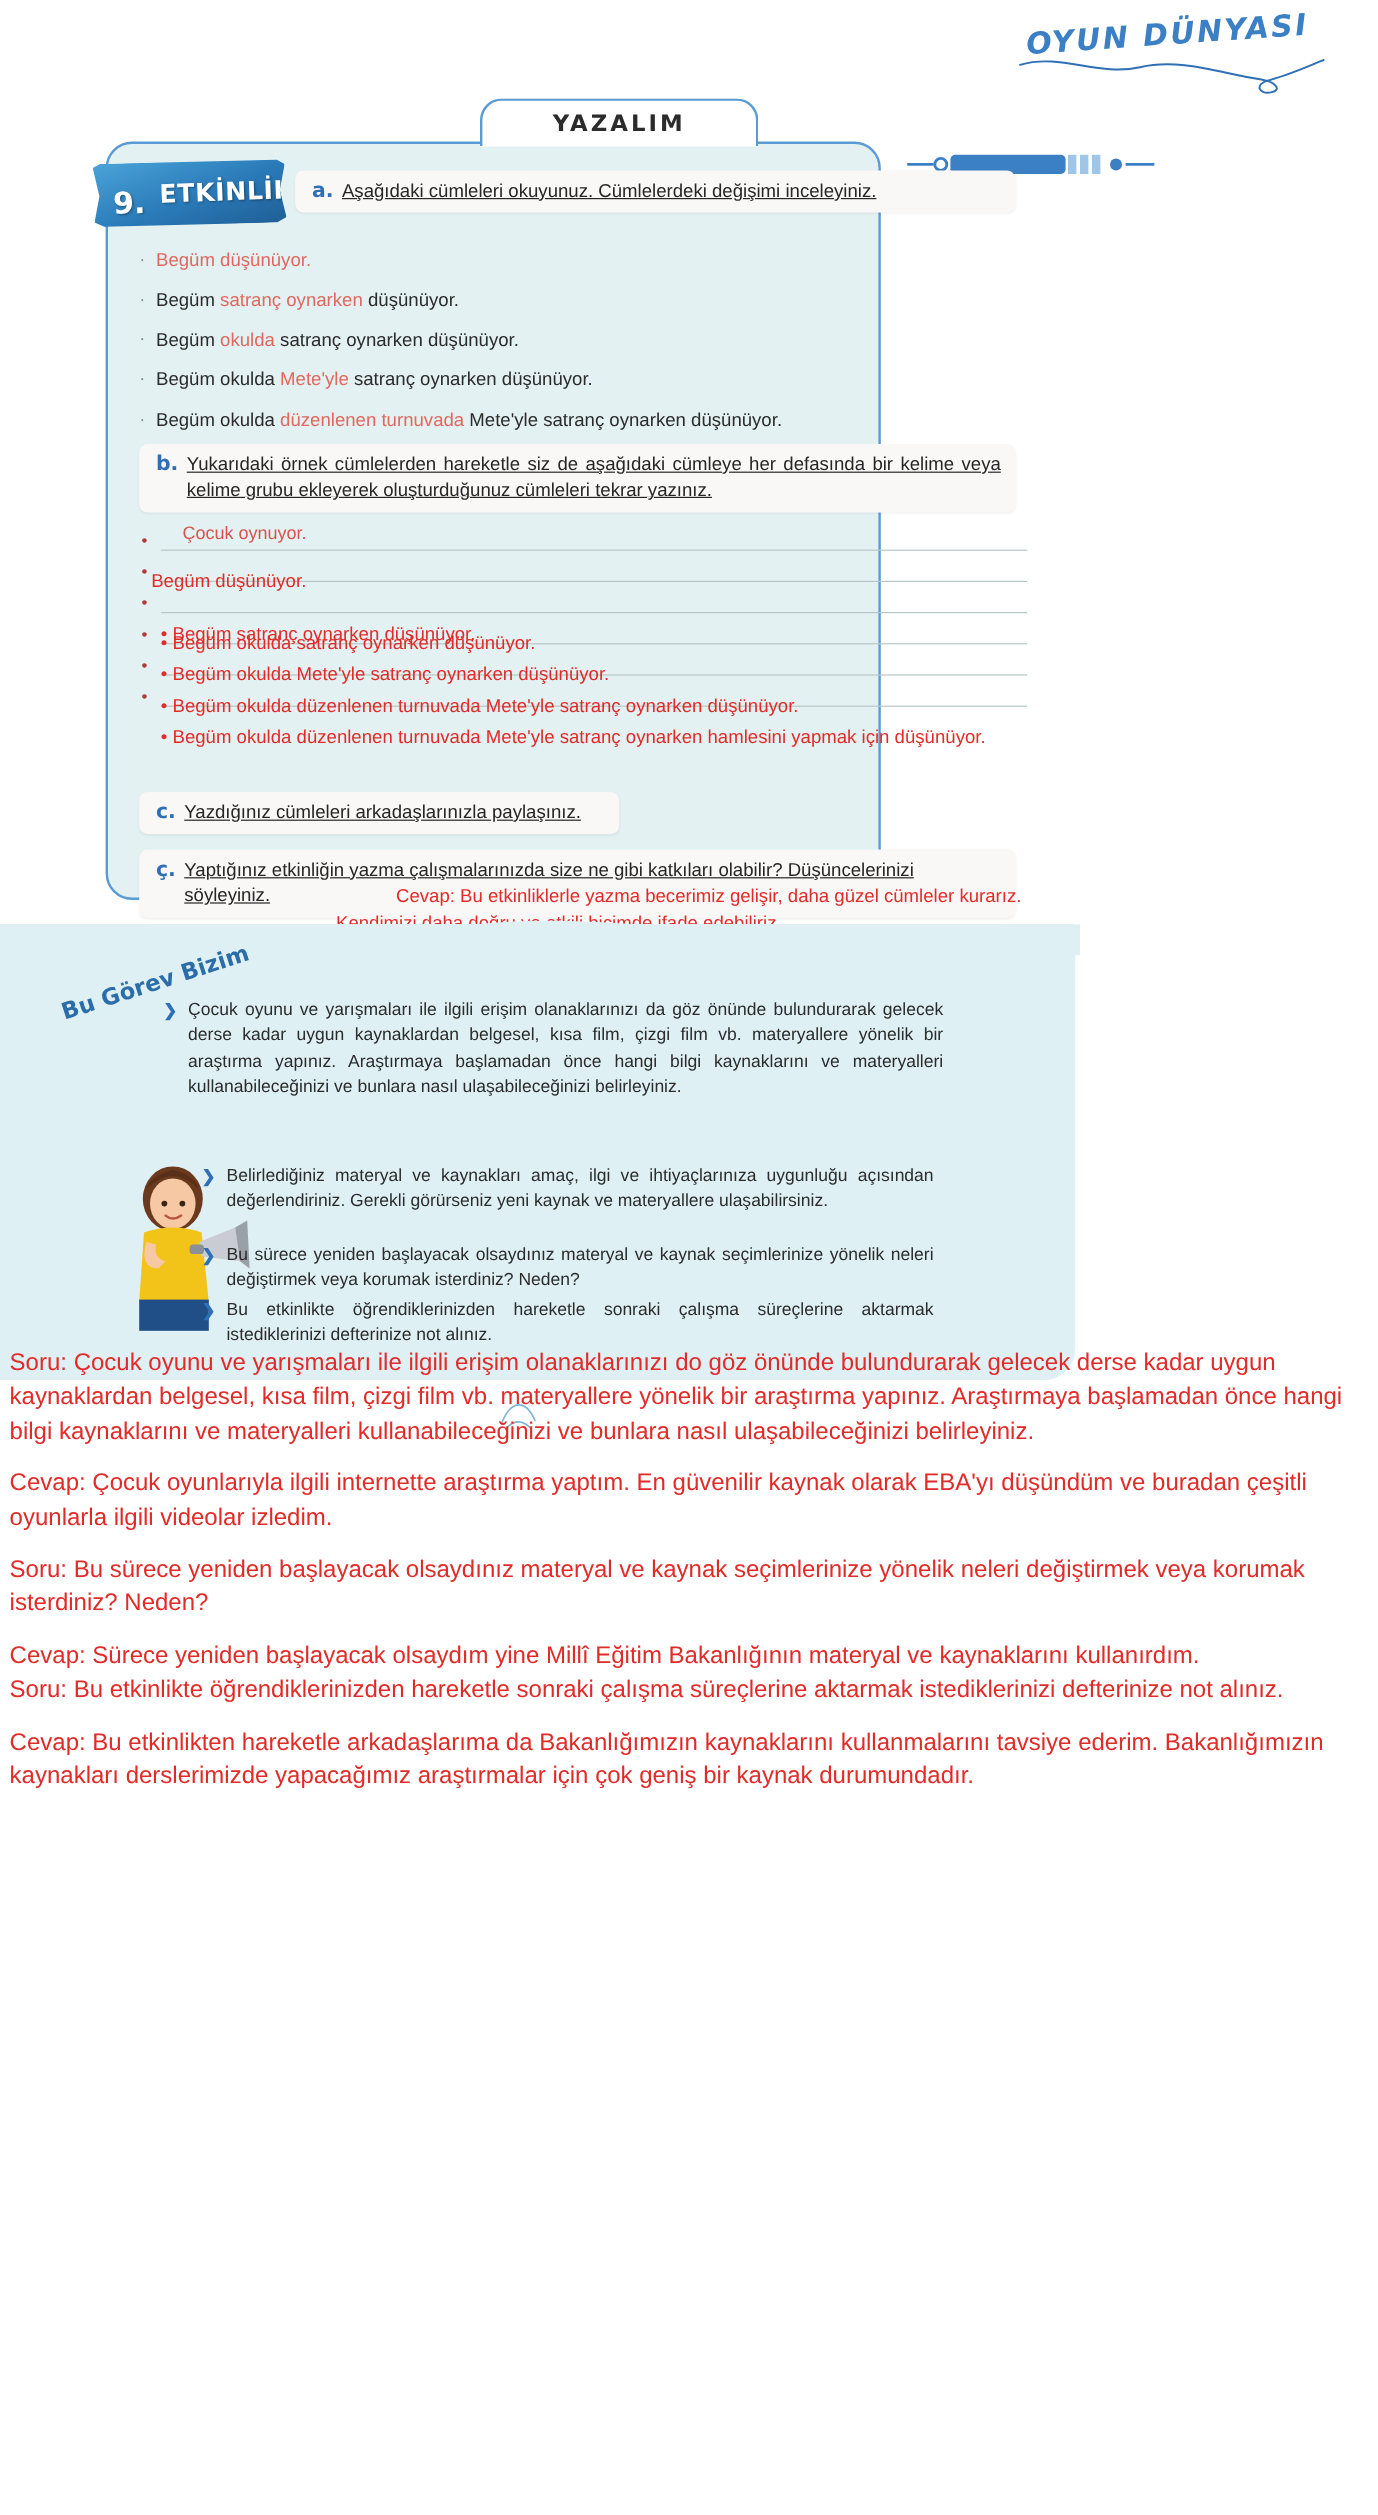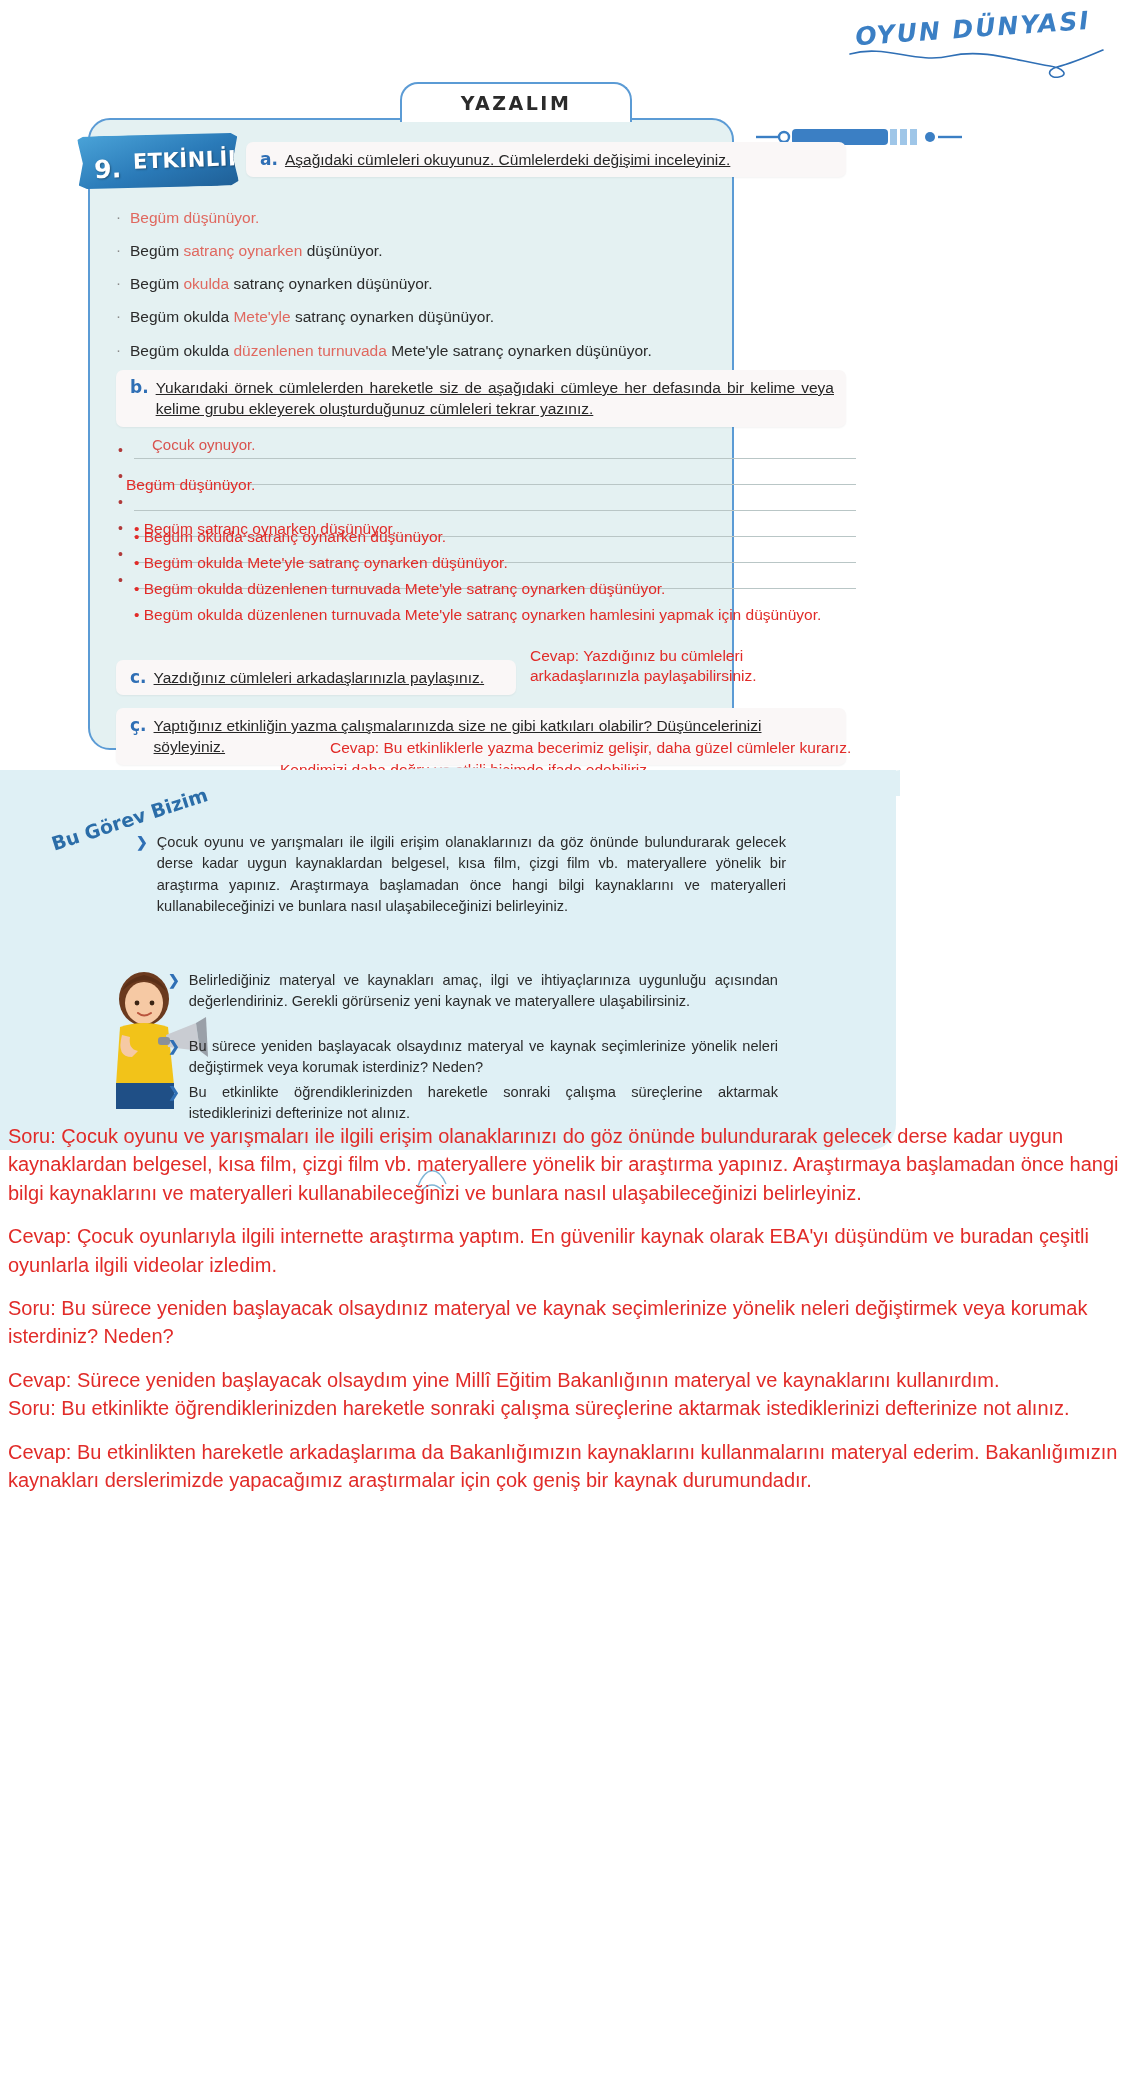--- a/index.html
+++ b/index.html
@@ -295,21 +295,20 @@
       <span>• </span><span>Begüm okulda düzenlenen turnuvada Mete'yle satranç oynarken düşünüyor.</span>
     </div>
     <div class="hw wrap" style="left:44px; top:486px; width:700px;">
       <span>• </span><span>Begüm okulda düzenlenen turnuvada Mete'yle satranç oynarken hamlesini yapmak için düşünüyor.</span>
     </div>
 
     <div class="strip" style="left:26px; top:540px; width:400px;">
       <div class="strip-letter">c.</div>
       <div class="strip-text">Yazdığınız cümleleri arkadaşlarınızla paylaşınız.</div>
     </div>
-    <div class="ans-red" style="left:440px; top:526px; width:300px;">Cevap: Yazdığınız bu cümleleri arkadaşlarınızla paylaşabilirsiniz.</div>
 
     <div class="strip" style="left:26px; top:588px; width:730px;">
       <div class="strip-letter">ç.</div>
       <div class="strip-text">Yaptığınız etkinliğin yazma çalışmalarınızda size ne gibi katkıları olabilir? Düşüncelerinizi söyleyiniz.</div>
     </div>
     <div class="ans-red" style="left:240px; top:618px; width:540px;">Cevap: Bu etkinliklerle yazma becerimiz gelişir, daha güzel cümleler kurarız.</div>
     <div class="ans-red" style="left:190px; top:640px; width:560px;">Kendimizi daha doğru ve etkili biçimde ifade edebiliriz.</div>
   </div>
 
   <svg class="gorev-wave" viewBox="0 0 900 44" preserveAspectRatio="none">
@@ -362,16 +361,16 @@
   <div class="qa" id="transcript" style="top:1122px;">
       <p>Soru: Çocuk oyunu ve yarışmaları ile ilgili erişim olanaklarınızı do göz önünde bulundurarak gelecek derse kadar uygun kaynaklardan belgesel, kısa film, çizgi film vb. materyallere yönelik bir araştırma yapınız. Araştırmaya başlamadan önce hangi bilgi kaynaklarını ve materyalleri kullanabileceğinizi ve bunlara nasıl ulaşabileceğinizi belirleyiniz.</p>
       <div class="gap"></div>
       <p>Cevap: Çocuk oyunlarıyla ilgili internette araştırma yaptım. En güvenilir kaynak olarak EBA'yı düşündüm ve buradan çeşitli oyunlarla ilgili videolar izledim.</p>
       <div class="gap"></div>
       <p>Soru: Bu sürece yeniden başlayacak olsaydınız materyal ve kaynak seçimlerinize yönelik neleri değiştirmek veya korumak isterdiniz? Neden?</p>
       <div class="gap"></div>
       <p>Cevap: Sürece yeniden başlayacak olsaydım yine Millî Eğitim Bakanlığının materyal ve kaynaklarını kullanırdım.</p>
       <p>Soru: Bu etkinlikte öğrendiklerinizden hareketle sonraki çalışma süreçlerine aktarmak istediklerinizi defterinize not alınız.</p>
       <div class="gap"></div>
-      <p>Cevap: Bu etkinlikten hareketle arkadaşlarıma da Bakanlığımızın kaynaklarını kullanmalarını materyal ederim. Bakanlığımızın kaynakları derslerimizde yapacağımız araştırmalar için çok geniş bir kaynak durumundadır.</p>
+      <p>Cevap: Bu etkinlikten hareketle arkadaşlarıma da Bakanlığımızın kaynaklarını kullanmalarını tavsiye ederim. Bakanlığımızın kaynakları derslerimizde yapacağımız araştırmalar için çok geniş bir kaynak durumundadır.</p>
     </div>
 
 </div>
 
 </body></html>

